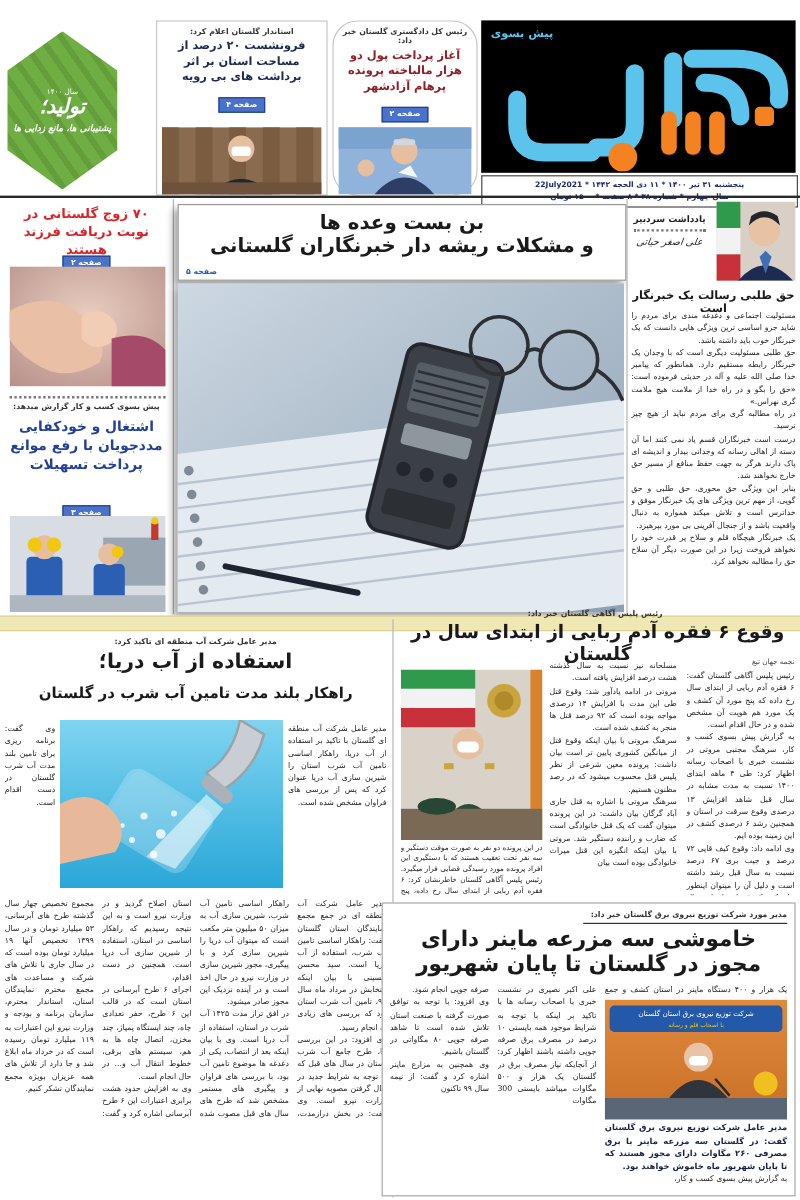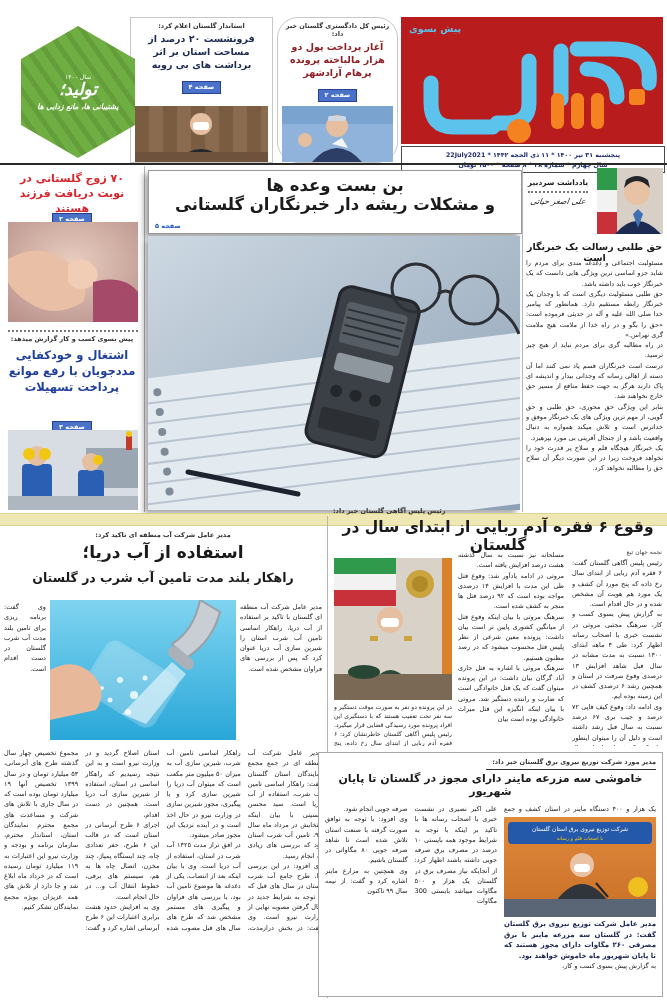--- a/index.html
+++ b/index.html
@@ -10,21 +10,21 @@
   .just{text-align:justify;}
   .pre{white-space:pre-line;}
   .kicker{font-size:6.5px;color:#333;font-weight:600;}
   .body-txt{font-size:6.5px;line-height:1.58;color:#222;overflow:hidden;}
   .pagebadge{display:inline-block;background:#4a72c8;color:#fff;border:1px solid #24408e;
              font-size:6.5px;font-weight:700;padding:1px 6px 2px;}
   .vrule{width:1px;background:#b5b5b5;}
   .shadowed{box-shadow:-4px 4px 6px rgba(0,0,0,.35);}
   .ph{overflow:hidden;}
   
-  .masthead{background:#b91c1c;}
+  .masthead{background:#000000;}
   .dateline{border:1px solid #4a4a4a;font-size:6.3px;line-height:1.55;color:#1c2a6b;
             font-weight:700;display:flex;flex-direction:column;justify-content:center;}
   
   .hexa{clip-path:polygon(50% 0,100% 25%,100% 75%,50% 100%,0 75%,0 25%);
         background:repeating-linear-gradient(55deg,#6fae43 0 9px,#649e3a 9px 14px);
         display:flex;flex-direction:column;align-items:center;justify-content:center;color:#fff;}
   .hexa .b-year{font-size:6px;}
   .hexa .b-main{font-size:17px;font-weight:900;font-style:italic;line-height:1.1;}
   .hexa .b-sub{font-size:7.5px;font-weight:700;font-style:italic;margin-top:3px;}
   .topbox{border:1px solid #c7c7c7;padding:4px 4px 0;box-sizing:border-box;
@@ -92,21 +92,21 @@
       <rect x="56" width="14" height="56" fill="#7a5c41"></rect>
         <rect x="84" width="14" height="56" fill="#7a5c41"></rect>
         <rect x="112" width="14" height="56" fill="#7a5c41"></rect>
       <circle cx="66" cy="18" r="11" fill="#e6bfa0"></circle>
       <rect x="58" y="16" width="16" height="8" rx="3" fill="#fff"></rect>
       <path d="M40,56 q26,-26 52,0 z" fill="#23262b"></path>
       <rect x="0" y="46" width="133" height="10" fill="#6e523c"></rect>
     </svg>
   </div>
 
-  <div class="abs hexa" style="left:21px;top:26px;width:114px;height:132px;text-align:right;">
+  <div class="abs hexa" style="left:6px;top:26px;width:92px;height:132px;text-align:right;">
     <div class="b-year">سال ۱۴۰۰</div>
     <div class="b-main">تولید؛</div>
     <div class="b-sub">پشتیبانی ها، مانع زدایی ها</div>
   </div>
 
   <div class="abs" style="left:0;top:163px;width:667px;height:2px;background:#2a2a2a;"></div>
 
   <div class="abs ctr" style="left:6px;top:172px;width:132px;font-size:11px;font-weight:900;line-height:1.35;color:#d6252b;">۷۰ زوج گلستانی در نوبت دریافت فرزند هستند</div>
   <div class="abs ctr" style="left:6px;top:206px;width:132px;"><span class="pagebadge">صفحه ۲</span></div>
   <svg class="abs ph" style="left:8px;top:222px;" width="130" height="100" viewBox="0 0 130 100">
@@ -255,21 +255,21 @@
   <div class="abs body-txt just" style="left:240px;top:602px;width:82px;height:138px;">مدیر عامل شرکت آب منطقه ای گلستان با تاکید بر استفاده از آب دریا، راهکار اساسی تامین آب شرب استان را شیرین سازی آب دریا عنوان کرد که پس از بررسی های فراوان مشخص شده است.</div>
   <div class="abs body-txt just" style="left:4px;top:602px;width:42px;height:138px;">وی گفت: برنامه ریزی برای تامین بلند مدت آب شرب گلستان در دست اقدام است.</div>
   <div class="abs body-txt just pre cols4" style="left:4px;top:748px;width:318px;height:248px;">مدیر عامل شرکت آب منطقه ای در جمع مجمع نمایندگان استان گلستان گفت: راهکار اساسی تامین آب شرب، استفاده از آب دریا است. سید محسن حسینی با بیان اینکه انتخابش در مرداد ماه سال ۹۹، تامین آب شرب استان بود که بررسی های زیادی به انجام رسید.
 وی افزود: در این بررسی ها، طرح جامع آب شرب استان در سال های قبل که با توجه به شرایط جدید در حال گرفتن مصوبه نهایی از وزارت نیرو است. وی گفت: در بخش درازمدت، راهکار اساسی تامین آب شرب، شیرین سازی آب به میزان ۵۰ میلیون متر مکعب است که میتوان آب دریا را شیرین سازی کرد و با پیگیری، مجوز شیرین سازی در وزارت نیرو در حال اخذ است و در آینده نزدیک این مجوز صادر میشود.
 در افق تراز مدت ۱۴۲۵ آب شرب در استان، استفاده از آب دریا است. وی با بیان اینکه بعد از انتصاب، یکی از دغدغه ها موضوع تامین آب بود، با بررسی های فراوان و پیگیری های مستمر مشخص شد که طرح های سال های قبل مصوب شده استان اصلاح گردید و در وزارت نیرو است و به این نتیجه رسیدیم که راهکار اساسی در استان، استفاده از شیرین سازی آب دریا است. همچنین در دست اقدام،
 اجرای ۶ طرح آبرسانی در استان است که در قالب این ۶ طرح، حفر تعدادی چاه، چند ایستگاه پمپاژ، چند مخزن، اتصال چاه ها به هم، سیستم های برقی، خطوط انتقال آب و... در حال انجام است.
 وی به افزایش حدود هشت برابری اعتبارات این ۶ طرح آبرسانی اشاره کرد و گفت: مجموع تخصیص چهار سال گذشته طرح های آبرسانی، ۵۳ میلیارد تومان و در سال ۱۳۹۹ تخصیص آنها ۱۹ میلیارد تومان بوده است که در سال جاری با تلاش های شرکت و مساعدت های مجمع محترم نمایندگان استان، استاندار محترم، سازمان برنامه و بودجه و وزارت نیرو این اعتبارات به ۱۱۹ میلیارد تومان رسیده است که در خرداد ماه ابلاغ شد و جا دارد از تلاش های همه عزیزان بویژه مجمع نمایندگان تشکر کنیم.</div>
 
   <div class="abs vrule" style="left:327px;top:516px;height:482px;"></div>
 
-  <div class="abs kicker" style="left:333px;top:507px;width:326px;text-align:left;">رئیس پلیس آگاهی گلستان خبر داد:</div>
+  <div class="abs kicker" style="left:333px;top:507px;width:326px;text-align:center;">رئیس پلیس آگاهی گلستان خبر داد:</div>
   <div class="abs ctr" style="left:333px;top:518px;width:330px;font-size:15.5px;font-weight:900;">وقوع ۶ فقره آدم ربایی از ابتدای سال در گلستان</div>
   <div class="abs" style="left:588px;top:548px;width:74px;font-size:6px;color:#444;text-align:right;">نجمه جهان تیغ</div>
   <svg class="abs ph" style="left:334px;top:558px;" width="118" height="142" viewBox="0 0 118 142">
     <rect width="118" height="142" fill="#d9d2c8"></rect>
     <rect x="0" y="0" width="62" height="16" fill="#2f9a4b"></rect>
       <rect x="0" y="16" width="62" height="16" fill="#f2f2f2"></rect>
       <rect x="0" y="32" width="62" height="16" fill="#c8313a"></rect>
     <circle cx="86" cy="26" r="14" fill="#caa43c"></circle>
       <circle cx="86" cy="26" r="8" fill="#b08a2a"></circle>
     <rect x="108" y="0" width="10" height="142" fill="#d9822b"></rect>
@@ -286,21 +286,21 @@
 به گزارش پیش بسوی کسب و کار، سرهنگ مجتبی مروتی در نشست خبری با اصحاب رسانه اظهار کرد: طی ۴ ماهه ابتدای ۱۴۰۰ نسبت به مدت مشابه در سال قبل شاهد افزایش ۱۳ درصدی وقوع سرقت در استان و همچنین رشد ۶ درصدی کشف در این زمینه بوده ایم.
 وی ادامه داد: وقوع کیف قاپی ۷۲ درصد و جیب بری ۶۷ درصد نسبت به سال قبل رشد داشته است و دلیل آن را میتوان اینطور بیان کرد که ۴ ماهه ابتدای سال ۹۹ مردم به دلیل رعایت پروتکل های بهداشتی کمتر از منزل خارج میشدند و این ملاحظات کمتر شده بود که نتیجه آن افزایش سرقت از طریق جیب بری و کیف قاپی بود. وی همچنین تاکید کرد: وقوع سرقت</div>
   <div class="abs body-txt just pre" style="left:458px;top:550px;width:106px;height:196px;">مسلحانه نیز نسبت به سال گذشته هشت درصد افزایش یافته است.
 مروتی در ادامه یادآور شد: وقوع قتل طی این مدت با افزایش ۱۴ درصدی مواجه بوده است که ۹۲ درصد قتل ها منجر به کشف شده است.
 سرهنگ مروتی با بیان اینکه وقوع قتل از میانگین کشوری پایین تر است بیان داشت: پرونده معین شرعی از نظر پلیس قتل محسوب میشود که در رصد مظنون هستیم.
 سرهنگ مروتی با اشاره به قتل جاری آباد گرگان بیان داشت: در این پرونده میتوان گفت که یک قتل خانوادگی است که ضارب و راننده دستگیر شد. مروتی با بیان اینکه انگیزه این قتل میراث خانوادگی بوده است بیان</div>
 
   <div class="abs powerbox" style="left:318px;top:752px;width:345px;height:245px;padding:5px 6px;">
     <div class="kicker" style="text-align:right;">مدیر مورد شرکت توزیع نیروی برق گلستان خبر داد:</div>
     <div style="border-top:1px solid #333;width:170px;margin:3px 0 2px auto;"></div>
-    <div class="ctr" style="font-size:11px;font-weight:900;">خاموشی سه مزرعه ماینر دارای مجوز در گلستان تا پایان شهریور</div>
+    <div class="ctr" style="font-size:18px;font-weight:900;">خاموشی سه مزرعه ماینر دارای مجوز در گلستان تا پایان شهریور</div>
     <div style="display:flex;gap:7px;margin-top:6px;height:176px;overflow:hidden;">
       <div style="width:152px;flex:none;">
         <div class="body-txt just" style="height:11px;">یک هزار و ۴۰۰ دستگاه ماینر در استان کشف و جمع آوری شده است.</div>
         <svg class="ph" width="152" height="100" viewBox="0 0 152 100" style="display:block;margin:2px 0;">
           <defs>
               <linearGradient id="pbg" x1="0" y1="0" x2="0" y2="1">
                 <stop offset="0%" stop-color="#e08a3c"></stop>
                 <stop offset="100%" stop-color="#c96f28"></stop>
               </linearGradient>
             </defs>

